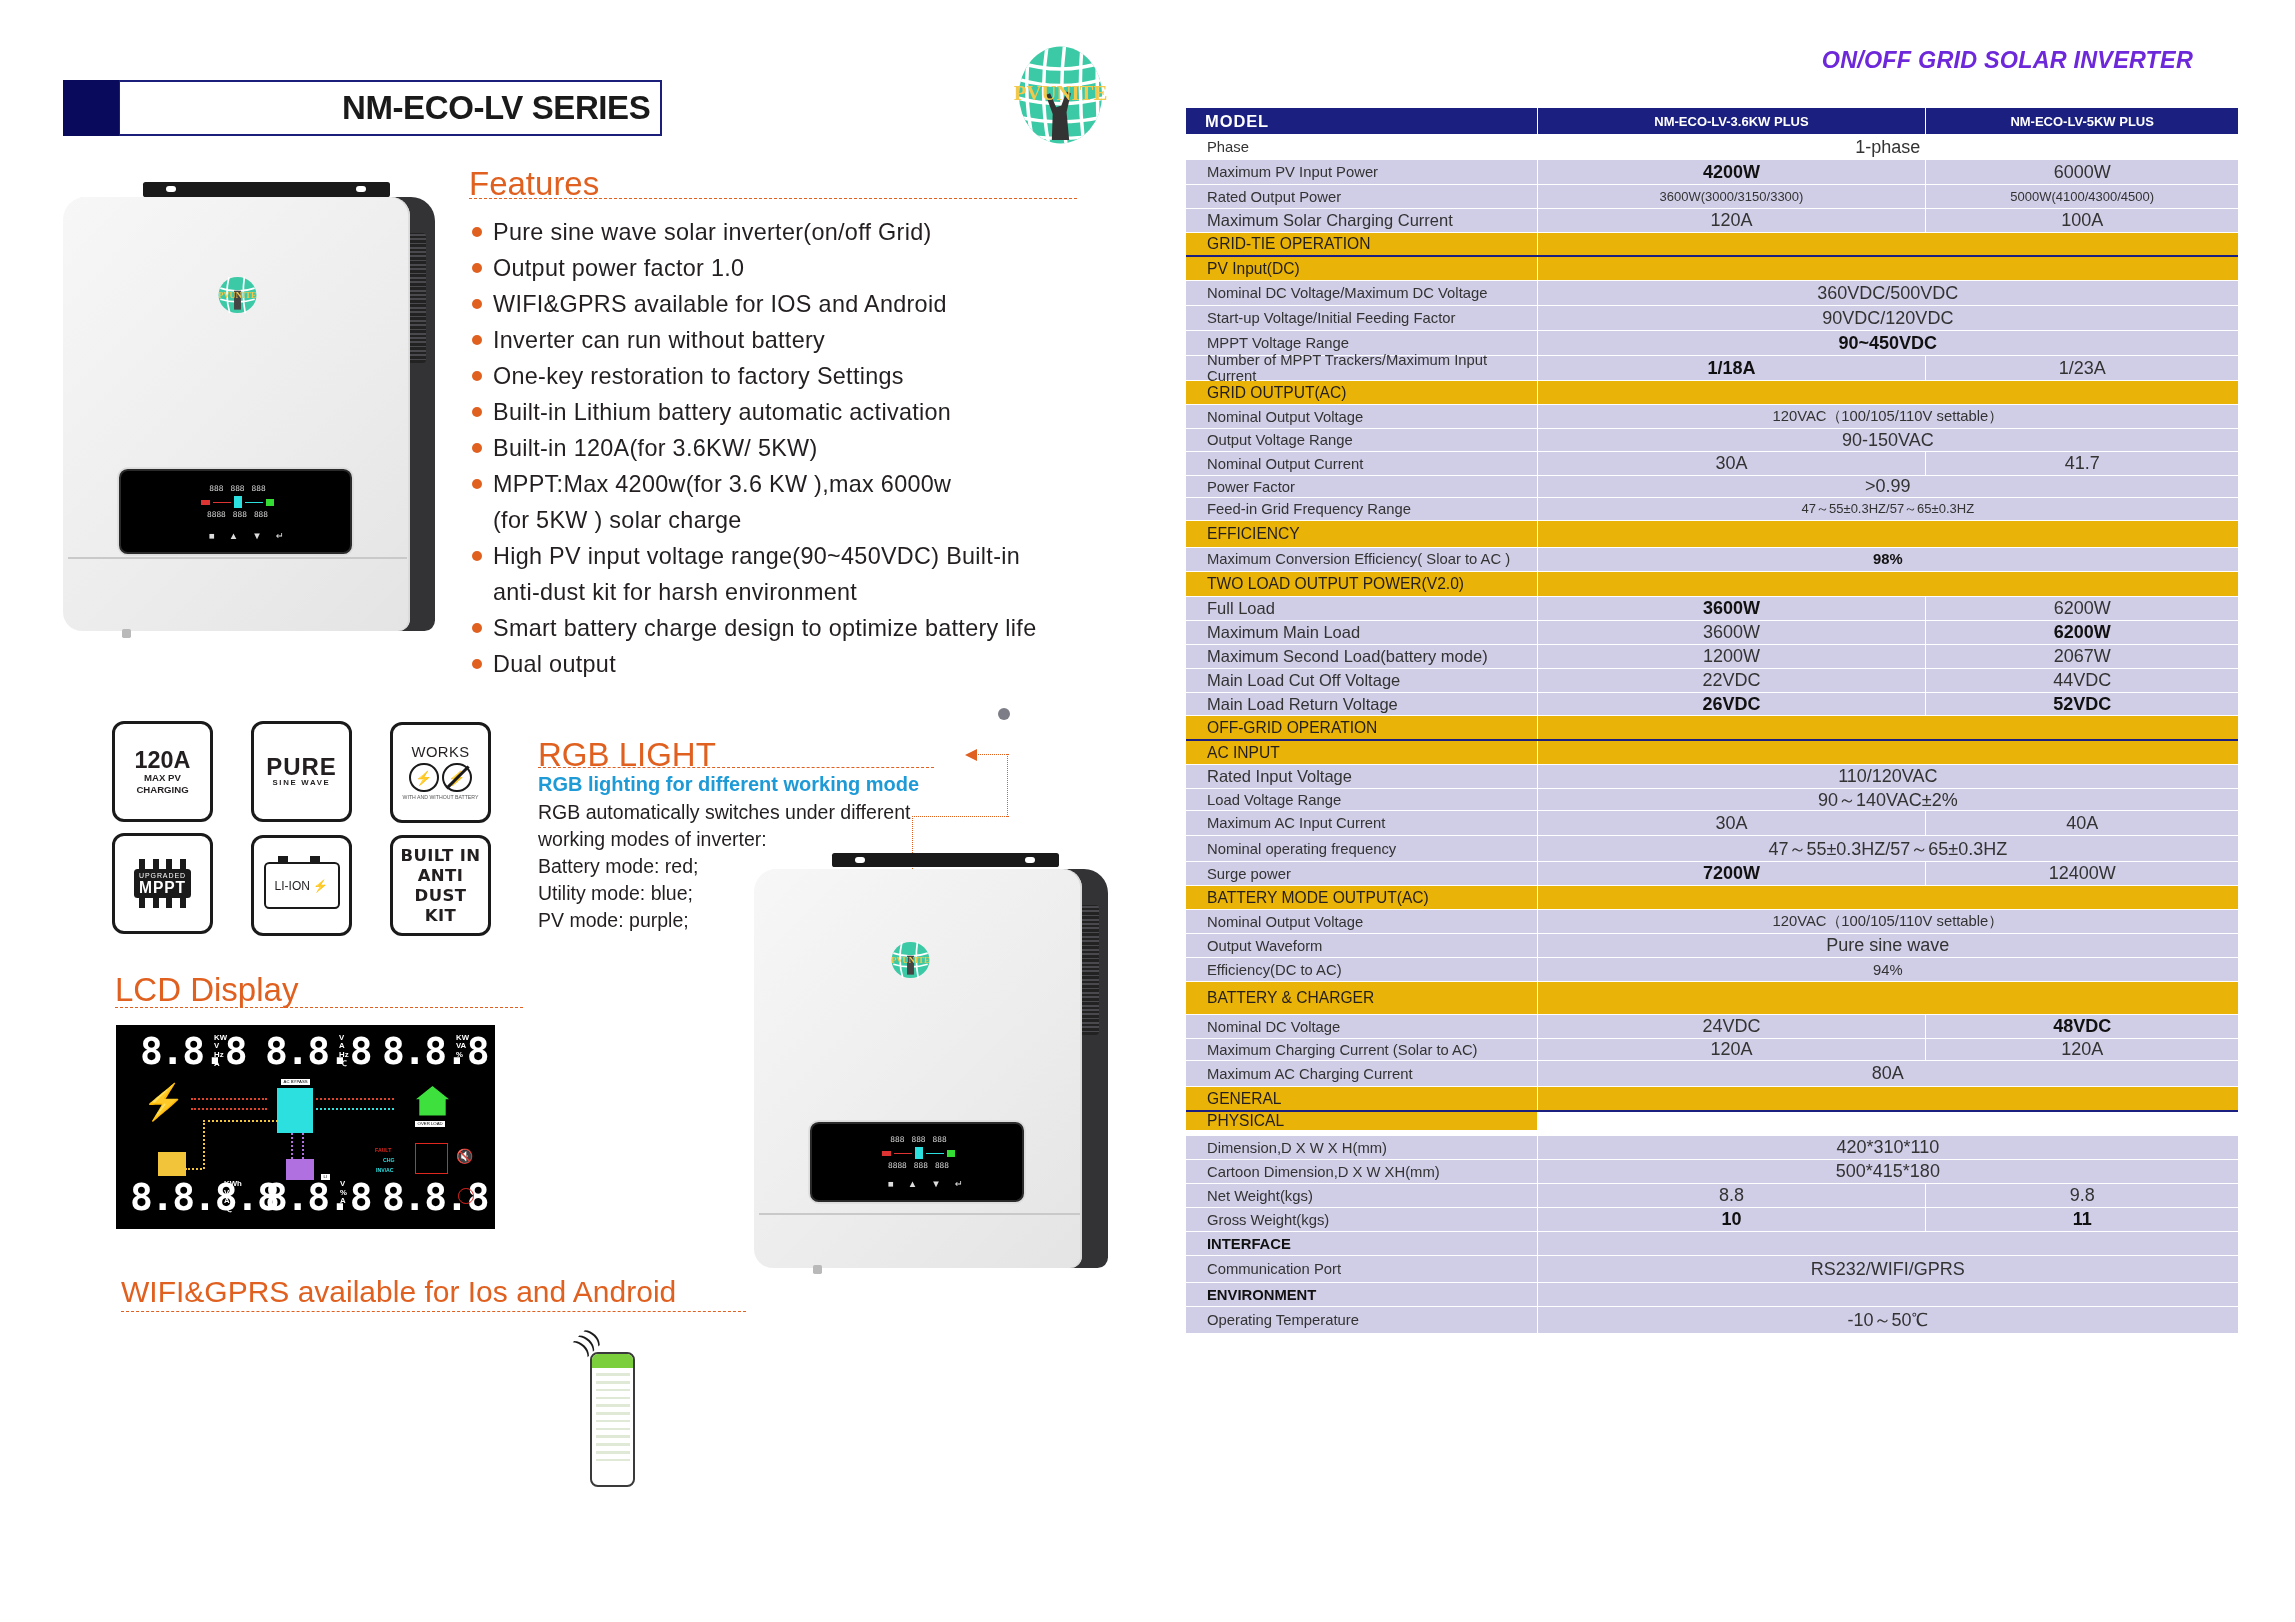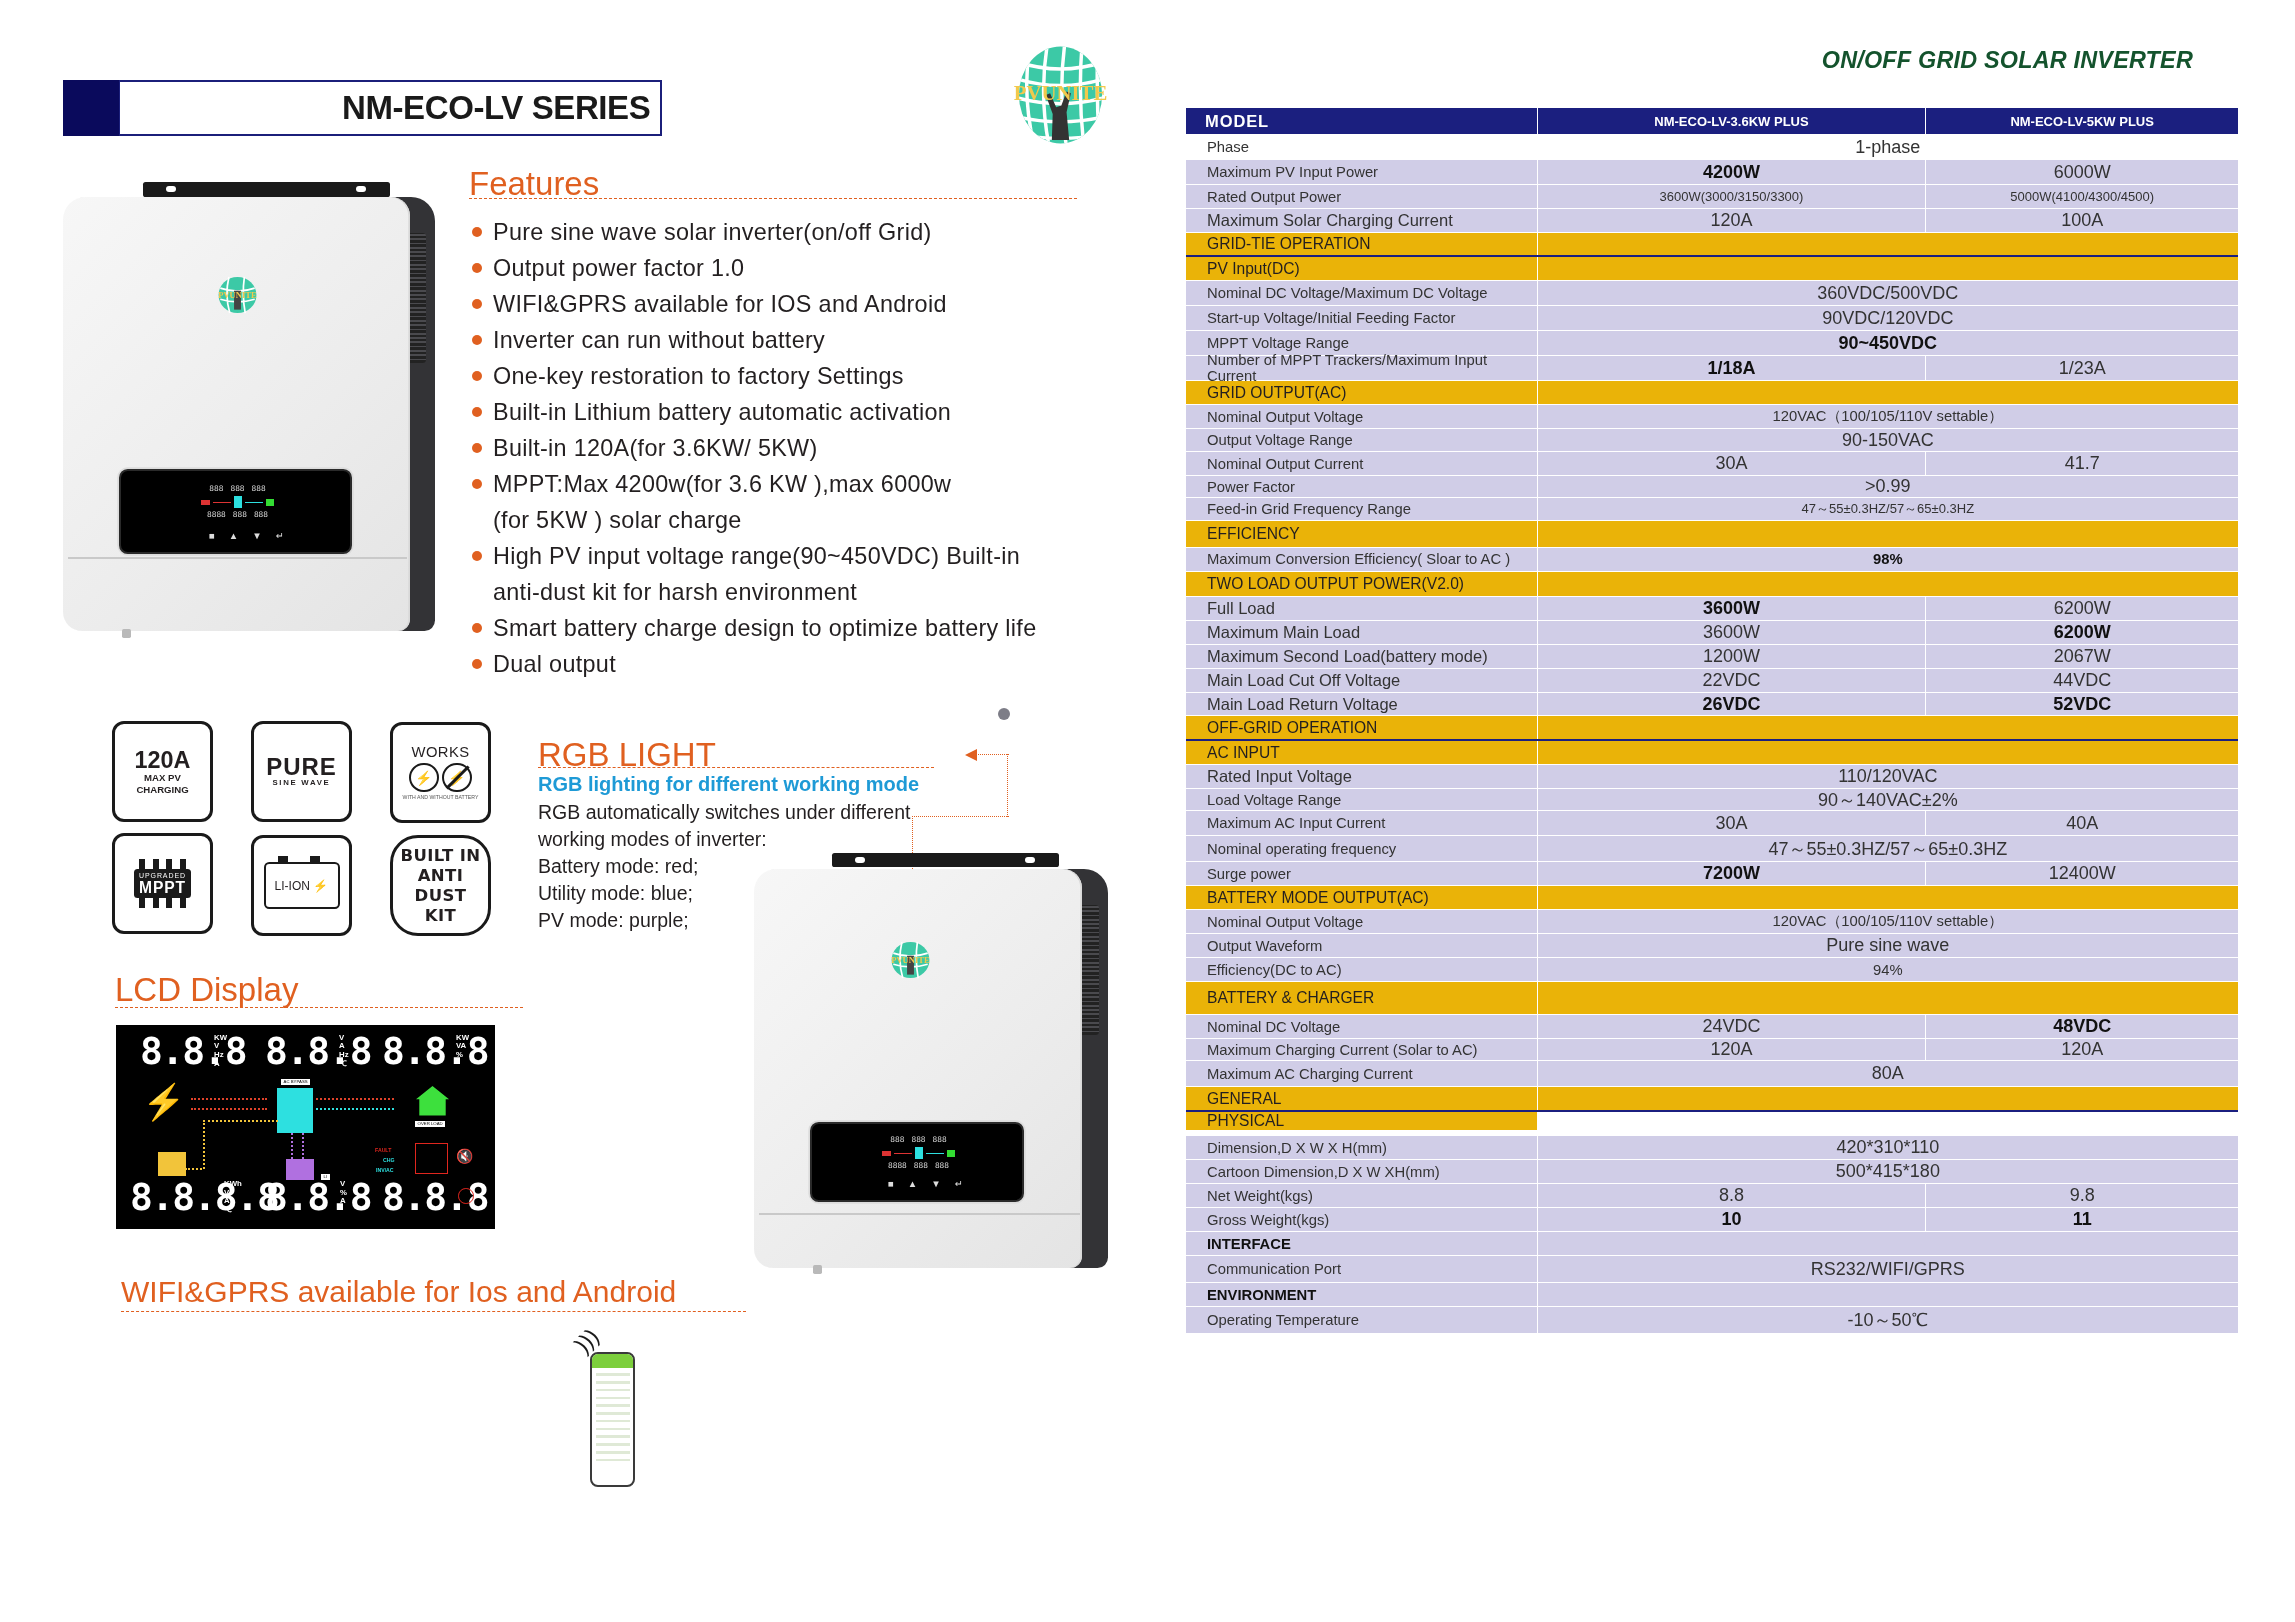--- a/index.html
+++ b/index.html
@@ -87,21 +87,21 @@
   .wifi-rule { left: 121px; top: 1311px; width: 625px; }
 
   .phone-wrap { position: absolute; left: 564px; top: 1328px; width: 139px; height: 217px; }
   .phone { position: absolute; left: 26px; top: 24px; width: 45px; height: 135px; border: 2.6px solid #3a3a3a; border-radius: 7.8px; background: #fff; overflow: hidden; }
   .phone .bar { height: 14px; background: #7ccf3c; }
   .phone .row { height: 2.6px; margin: 5.2px 3.5px; background: #dfe9d6; }
   .hand { position: absolute; left: 15.6px; top: 78px; width: 69px; height: 139px; background: #f0c3a4; border-radius: 26px 35px 17.4px 17.4px; transform: rotate(-8deg); z-index: -1; }
   .wifi-sig { position: absolute; left: 12px; top: 0; font-size: 22.6px; color: #1a1a1a; transform: rotate(-45deg); }
 
   
-  .doc-title { position: absolute; right: 102px; top: 47px; font-size: 23.4px; font-weight: bold; font-style: italic; color: #14532d; letter-spacing: 0.2px; }
+  .doc-title { position: absolute; right: 102px; top: 47px; font-size: 23.4px; font-weight: bold; font-style: italic; color: #6d28d9; letter-spacing: 0.2px; }
 
   .spec-table { position: absolute; left: 1186px; top: 108px; width: 1052px; }
   .spec-table .row { display: flex; width: 100%; border-bottom: 1.7px solid #ffffff; }
   .spec-table .cell { font-size: 14.8px; color: #333; display: flex; align-items: center; }
   .spec-table .c-label { width: 352px; padding-left: 21px; border-right: 1.7px solid #fff; }
   .spec-table .c-a { width: 389px; justify-content: center; border-right: 1.7px solid #fff; }
   .spec-table .c-b { width: 312px; justify-content: center; }
   .spec-table .c-span { width: 701px; justify-content: center; }
   .spec-table .row.shaded .cell { background: #d0cde7; }
   .spec-table .row.header .cell { background: #1b1f7f; color: #fff; font-weight: bold; font-size: 13px; height: 26px; }
@@ -252,21 +252,21 @@
       <i></i>
       <i></i>
     </div>
 </div>
 <div class="icon-tile tile-liion" style="left:251px; top:835px;">
   <div class="batt">
       <span>LI-ION</span>
       <span>⚡</span>
     </div>
 </div>
-<div class="icon-tile tile-dust" style="left:390px; top:835px;border-radius:28px;">
+<div class="icon-tile tile-dust" style="left:390px; top:835px;">
   <div class="big">BUILT IN</div>
   <div class="big">ANTI DUST</div>
   <div class="big">KIT</div>
 </div>
 
 <div class="rgb-dot"></div>
 <div class="section-heading rgb-heading">
     <span class="txt">RGB LIGHT</span>
   </div>
 <div class="dashed rgb-rule"></div>

